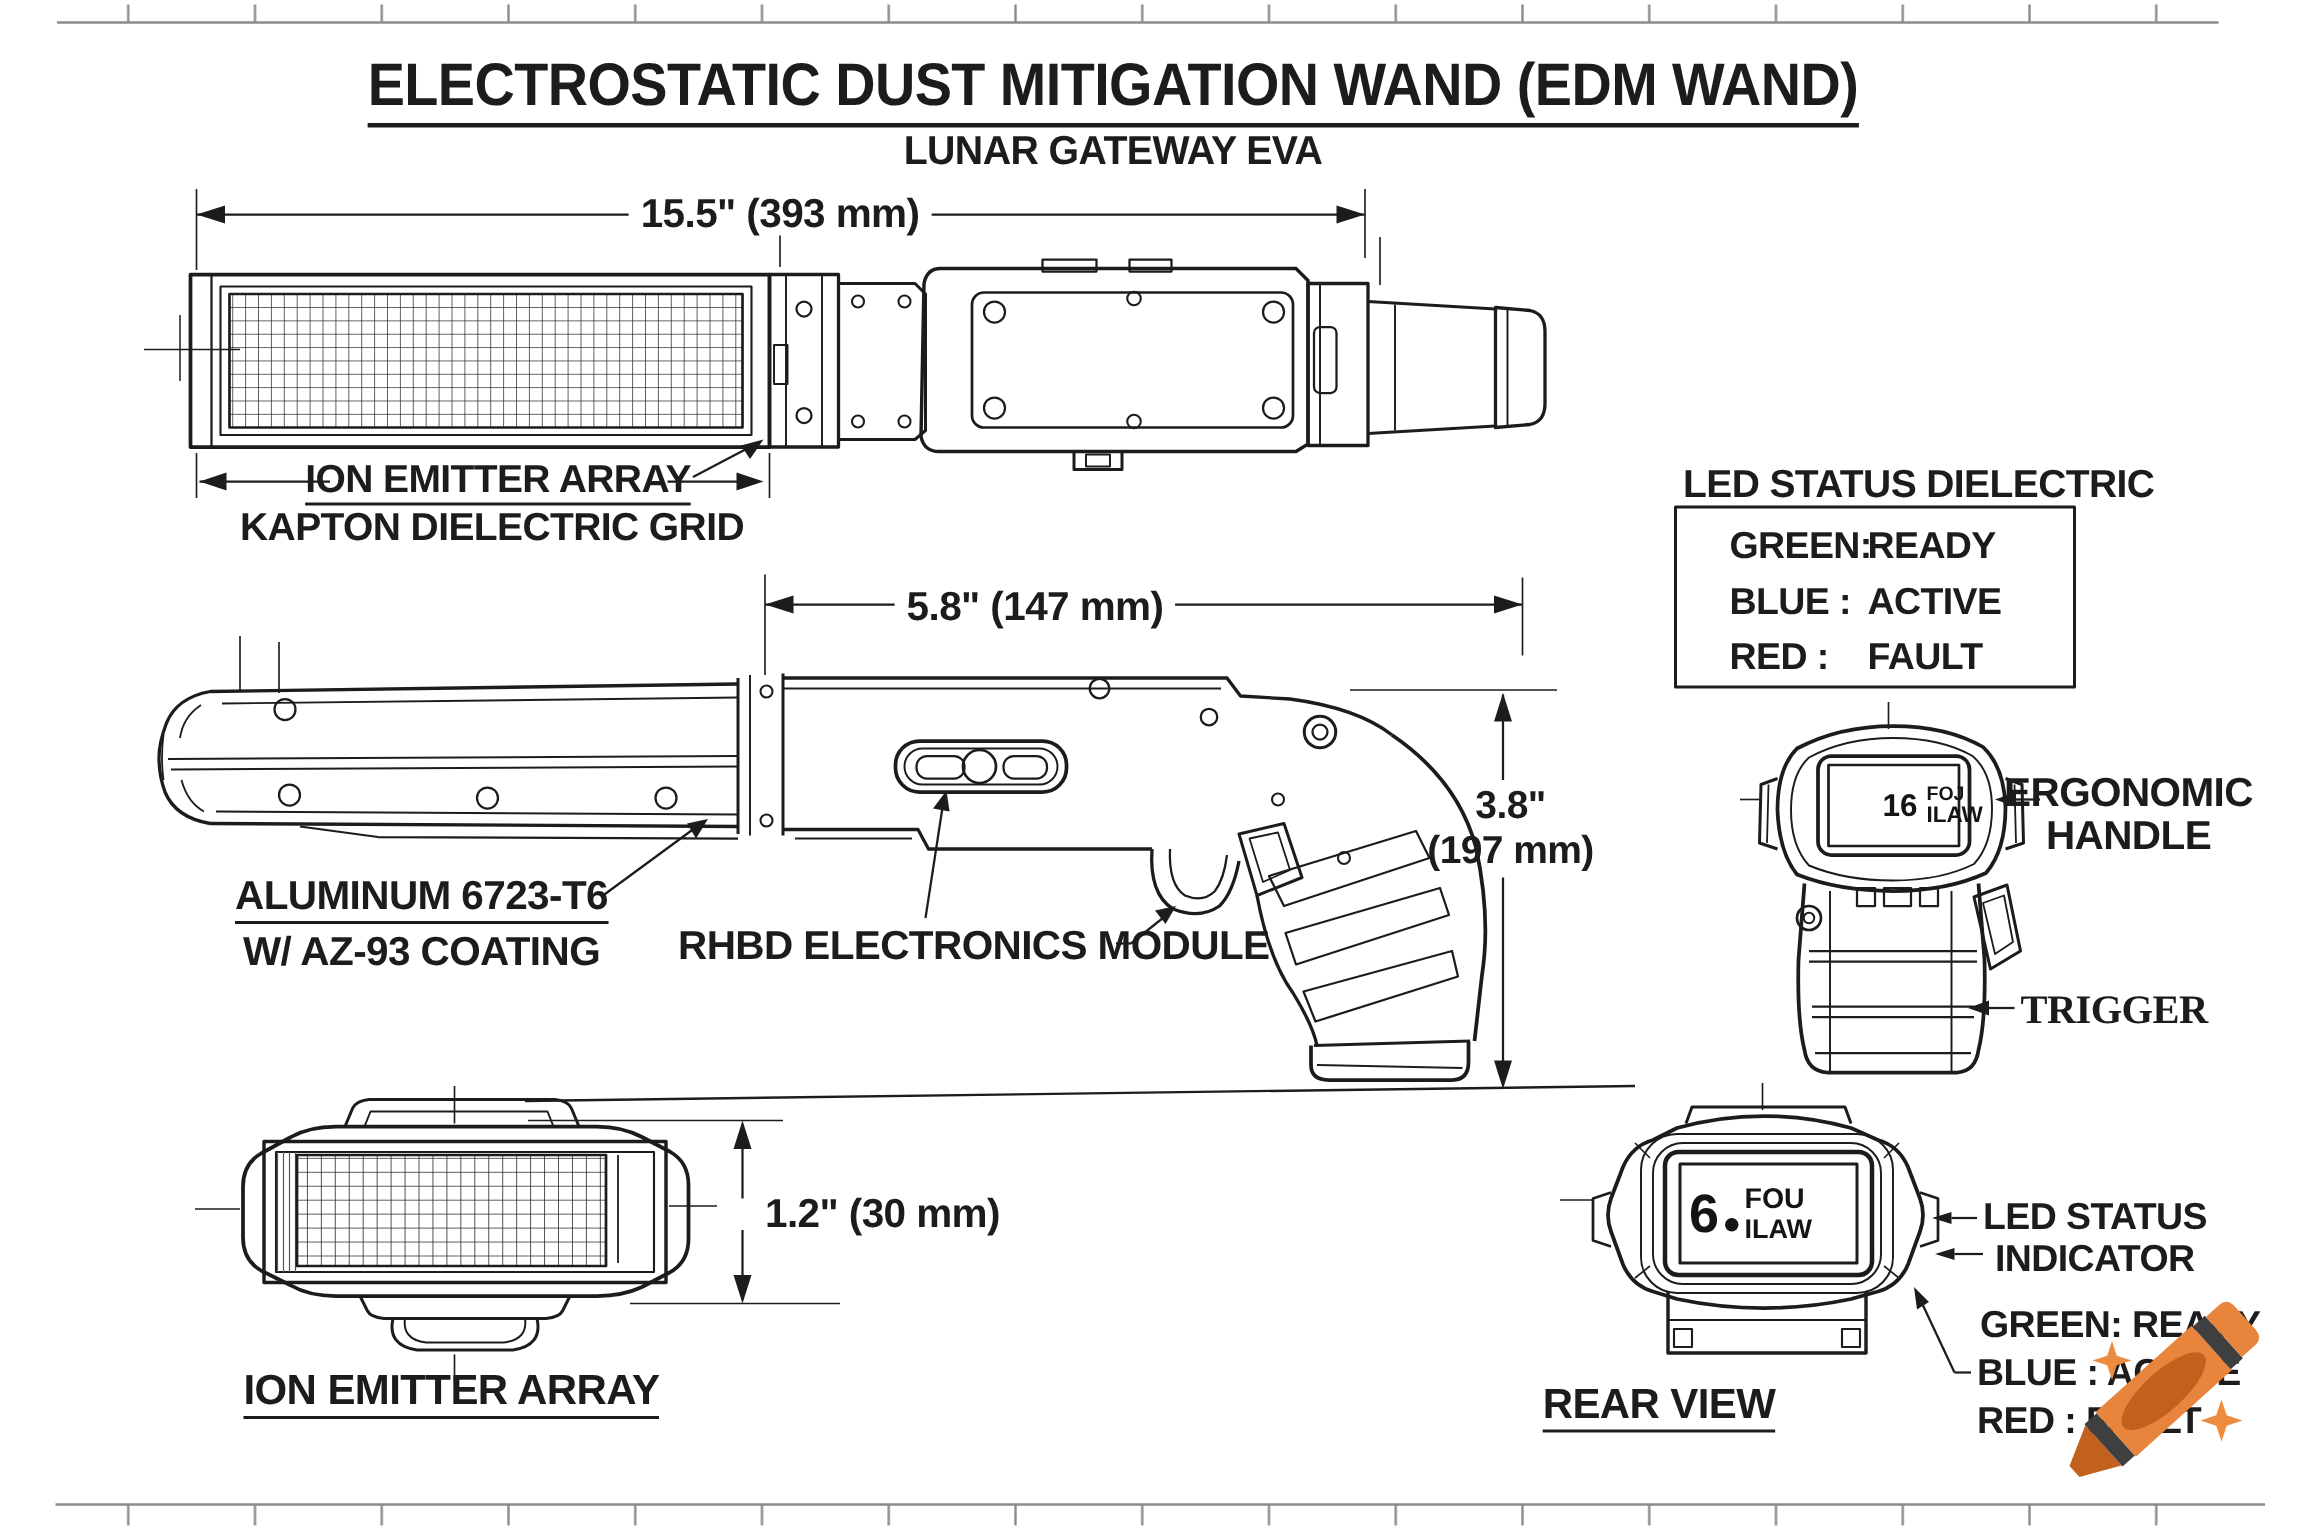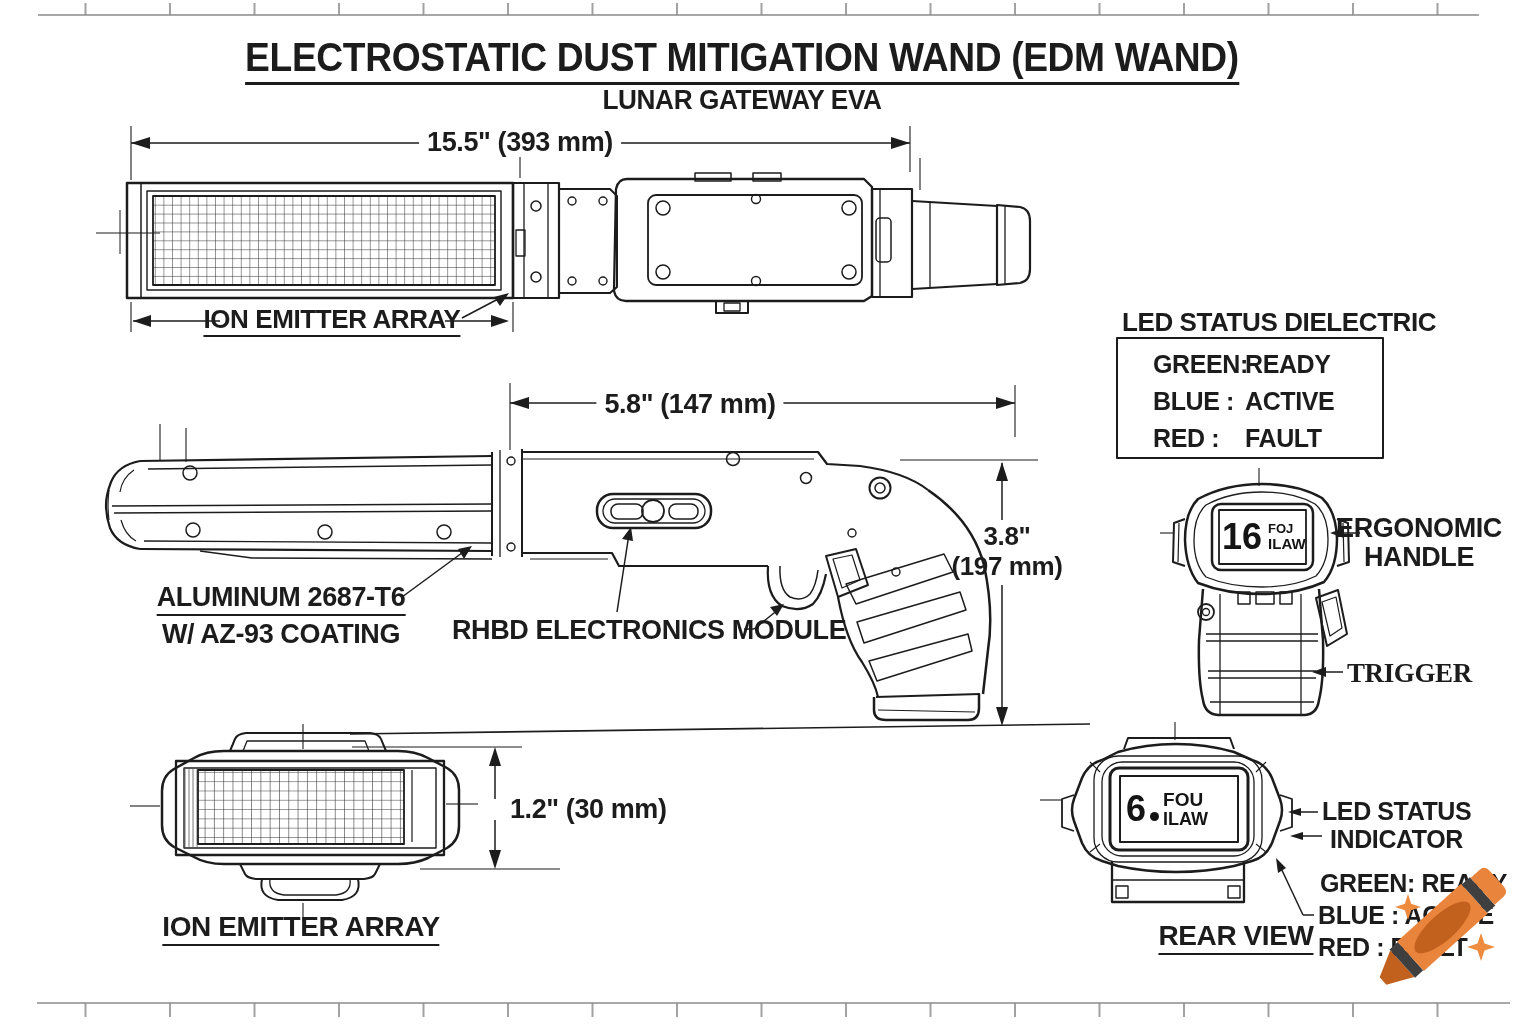--- a/index.html
+++ b/index.html
@@ -286,44 +286,45 @@
       <line x1="1303" y1="915" x2="1280" y2="866" stroke-width="1.5"></line>
       <polygon points="1276,858 1286,868 1278,873" fill="#1c1c1c" stroke="none"></polygon>
     </g>
   </svg>
 
   <div class="t title" style="left:742px;top:36px;">ELECTROSTATIC DUST MITIGATION WAND (EDM WAND)</div>
   <div class="t subtitle" style="left:742px;top:86px;">LUNAR GATEWAY EVA</div>
 
   <div class="t f27 ctr dimtxt" style="left:520px;top:128px;">15.5" (393 mm)</div>
   <div class="t f26 ctr und" style="left:332px;top:305px;">ION EMITTER ARRAY</div>
+  <div class="t f26 ctr" style="left:328px;top:337px;">KAPTON DIELECTRIC GRID</div>
 
   <div class="t f26" style="left:1122px;top:308px;">LED STATUS DIELECTRIC</div>
   <div class="ledbox-row" style="left:1153px;top:350px;">
     <span class="led">GREEN:</span>
     <span>READY</span>
   </div>
   <div class="ledbox-row" style="left:1153px;top:387px;">
     <span class="led">BLUE :</span>
     <span>ACTIVE</span>
   </div>
   <div class="ledbox-row" style="left:1153px;top:424px;">
     <span class="led">RED :</span>
     <span>FAULT</span>
   </div>
 
   <div class="t f27 ctr dimtxt" style="left:690px;top:390px;">5.8" (147 mm)</div>
   <div class="t f26 ctr" style="left:1007px;top:522px;">3.8"</div>
   <div class="t f26 ctr" style="left:1007px;top:552px;">(197 mm)</div>
-  <div class="t f27 ctr und" style="left:281px;top:583px;">ALUMINUM 2687-T6</div>
+  <div class="t f27 ctr und" style="left:281px;top:583px;">ALUMINUM 6723-T6</div>
   <div class="t f27 ctr" style="left:281px;top:620px;">W/ AZ-93 COATING</div>
   <div class="t f27" style="left:452px;top:616px;text-align:right;">RHBD ELECTRONICS MODULE</div>
 
   <div class="disp" style="left:1222px;top:514px;width:82px;height:46px;">
-    <span class="num" style="font-size:36px;">16</span>
+    <span class="num" style="font-size:21px;margin-left:33px;">16</span>
     <span class="dot" style="width:7px;height:7px;margin:8px 3px 0 3px;"></span>
     <span class="col">
       <span style="font-size:13px;">FOJ</span>
       <span style="font-size:15px;">ILAW</span>
     </span>
   </div>
   <div class="t f27 ctr" style="left:1419px;top:514px;">ERGONOMIC</div>
   <div class="t f27 ctr" style="left:1419px;top:543px;">HANDLE</div>
   <div class="t f27" style="left:1347px;top:659px;font-family:Liberation Serif, serif;">TRIGGER</div>
 
@@ -331,21 +332,21 @@
   <div class="t f28 ctr und" style="left:301px;top:912px;">ION EMITTER ARRAY</div>
 
   <div class="disp" style="left:1126px;top:782px;width:110px;height:54px;">
     <span class="num" style="font-size:36px;">6</span>
     <span class="dot" style="width:9px;height:9px;margin:14px 4px 0 4px;"></span>
     <span class="col">
       <span style="font-size:19px;">FOU</span>
       <span style="font-size:18px;">ILAW</span>
     </span>
   </div>
-  <div class="t f28 ctr und" style="left:1236px;top:921px;">REAR VIEW</div>
+  <div class="t f28 ctr und" style="left:1106px;top:921px;">REAR VIEW</div>
   <div class="t f25" style="left:1322px;top:798px;">LED STATUS</div>
   <div class="t f25" style="left:1330px;top:826px;">INDICATOR</div>
   <div class="t f25" style="left:1320px;top:870px;">
     <span>GREEN:</span>
     <span>READY</span>
   </div>
   <div class="t f25" style="left:1318px;top:902px;">
     <span>BLUE :</span>
     <span>ACTIVE</span>
   </div>

